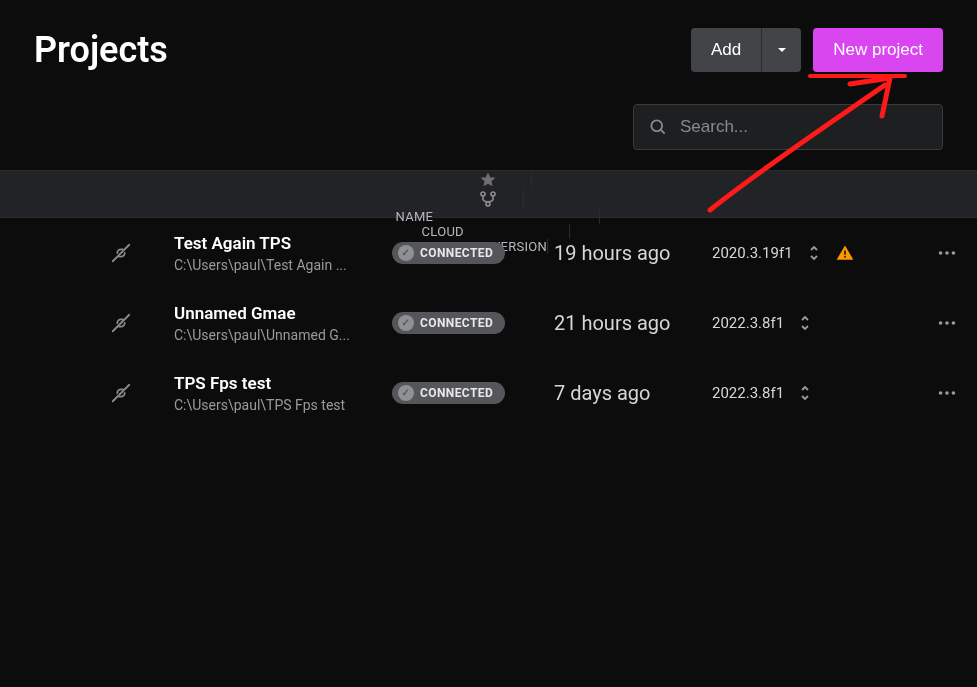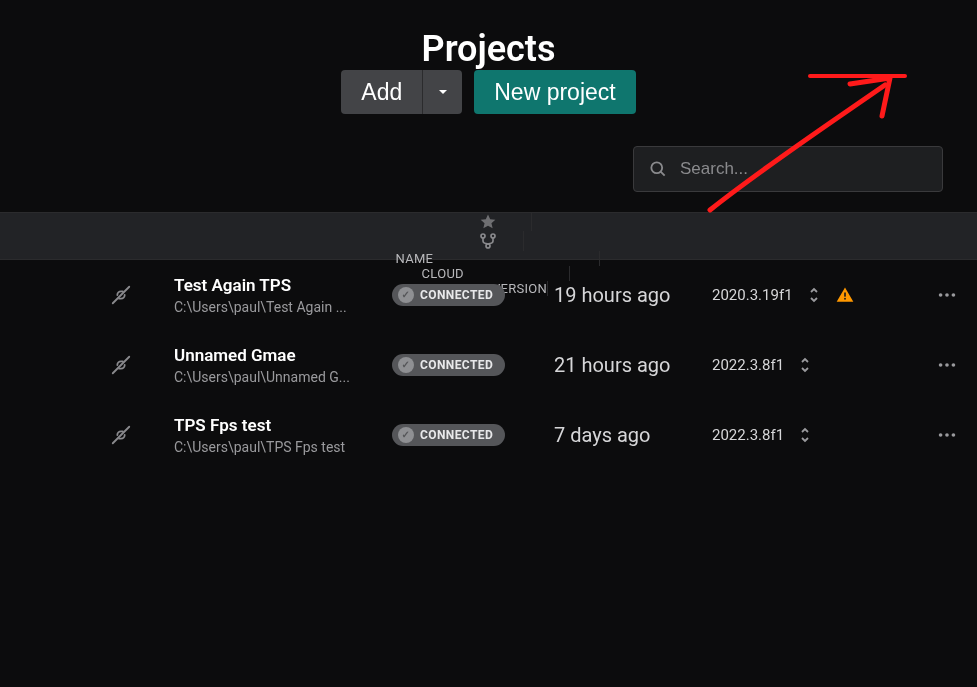--- a/index.html
+++ b/index.html
@@ -7,33 +7,32 @@
     width: 977px; height: 687px;
     background: #0c0c0d; color: #ddd;
     font-family: -apple-system, BlinkMacSystemFont, "Segoe UI", Roboto, Arial, sans-serif;
     font-size: 14px;
     overflow: hidden;
     position: relative;
   }
   .header {
     display: flex; align-items: center; justify-content: space-between;
     padding: 28px 34px 18px 34px;
-    flex-direction: column;
   }
   .title {
     font-size: 36px; font-weight: 600; color: #fff;
   }
   .header-buttons { display: flex; gap: 12px; }
   .btn {
     height: 44px; display: inline-flex; align-items: center; justify-content: center;
-    padding: 0 20px; border: none; border-radius: 4px; font-size: 23px;
+    padding: 0 20px; border: none; border-radius: 4px; font-size: 17px;
     color: #fff; cursor: pointer;
   }
   .btn-gray { background: #434447; }
-  .btn-blue { background: #0f766e; }
+  .btn-blue { background: #d946ef; }
   .btn-group { display: flex; }
   .btn-group .btn:first-child { border-radius: 4px 0 0 4px; }
   .btn-group .btn-caret {
     width: 40px; padding: 0; border-left: 1px solid #2b2b2d;
     border-radius: 0 4px 4px 0; background: #434447;
     display: inline-flex; align-items: center; justify-content: center;
   }
 
   .search-row {
     display: flex; justify-content: flex-end; padding: 14px 34px 20px 34px;

